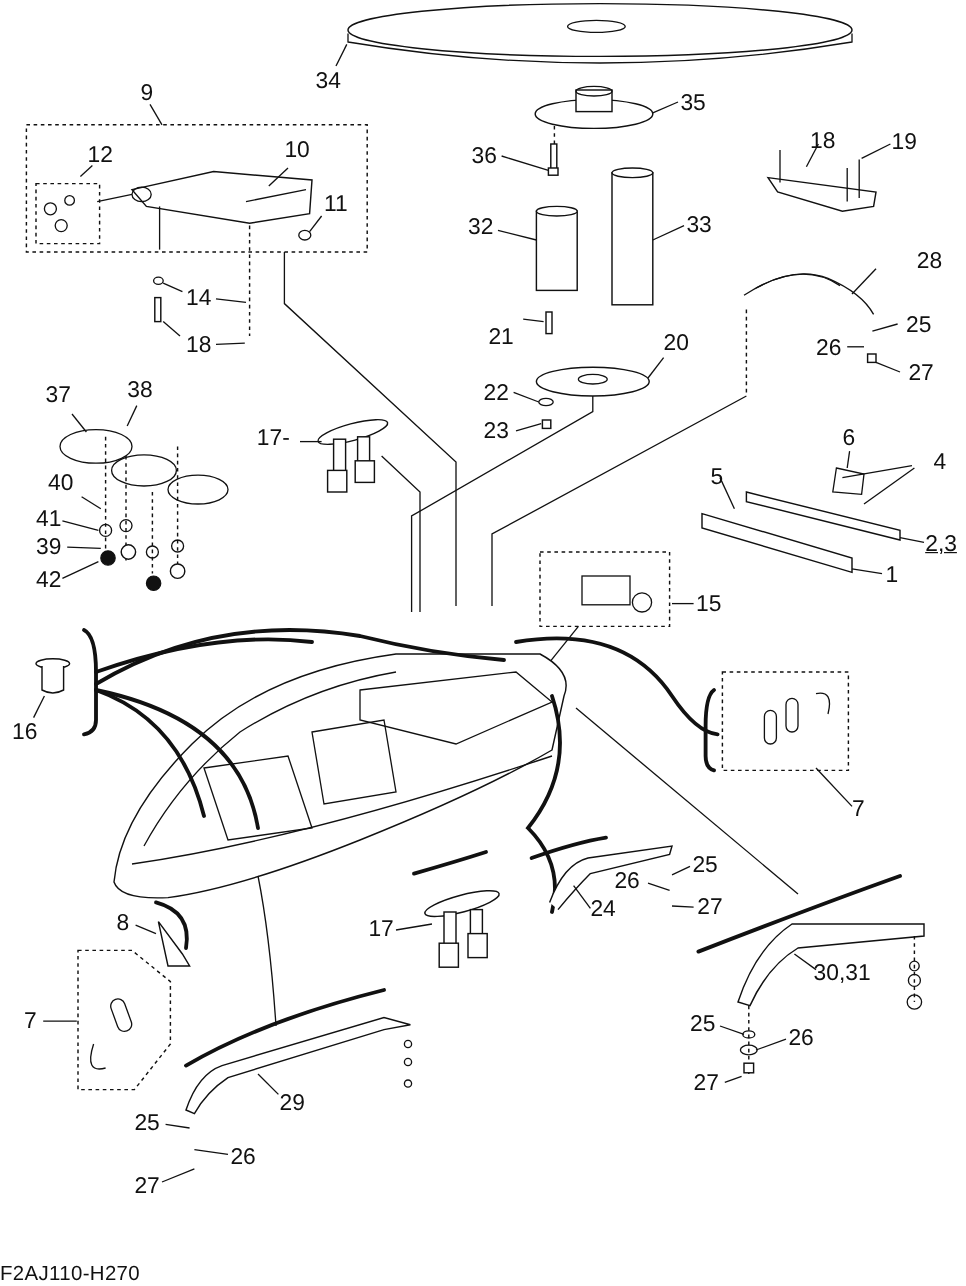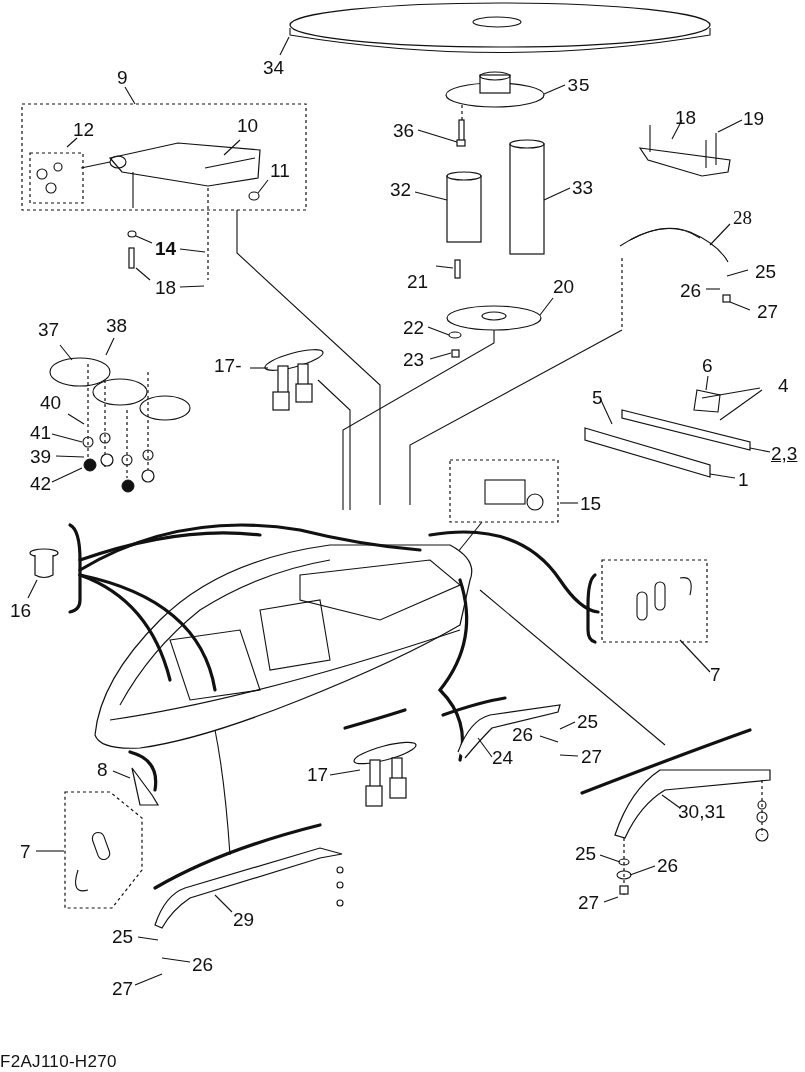--- a/index.html
+++ b/index.html
@@ -249,33 +249,33 @@
   <line x1="215" y1="895" x2="232" y2="912" class="ln"></line>
   <circle cx="340" cy="870" r="3" class="ln"></circle>
       <circle cx="340" cy="885" r="3" class="ln"></circle>
       <circle cx="340" cy="903" r="3" class="ln"></circle>
   <line x1="138" y1="937" x2="158" y2="940" class="ln"></line>
   <line x1="162" y1="958" x2="190" y2="962" class="ln"></line>
   <line x1="135" y1="985" x2="162" y2="974" class="ln"></line>
 </svg>
 
 <span class="callout" style="left:263px;top:58px;">34</span>
-<span class="callout" style="left:567px;top:77px;font-family:Liberation Mono, monospace;">35</span>
+<span class="callout" style="left:567px;top:77px;">35</span>
 <span class="callout" style="left:393px;top:121px;">36</span>
 <span class="callout" style="left:390px;top:180px;">32</span>
 <span class="callout" style="left:572px;top:178px;">33</span>
 <span class="callout" style="left:117px;top:68px;">9</span>
 <span class="callout" style="left:73px;top:120px;">12</span>
 <span class="callout" style="left:237px;top:116px;">10</span>
 <span class="callout" style="left:270px;top:161px;">11</span>
-<span class="callout" style="left:155px;top:239px;font-weight:bold;">14</span>
+<span class="callout" style="left:155px;top:239px;">14</span>
 <span class="callout" style="left:155px;top:278px;">18</span>
 <span class="callout" style="left:675px;top:108px;">18</span>
 <span class="callout" style="left:743px;top:109px;">19</span>
-<span class="callout" style="left:733px;top:208px;font-family:Liberation Serif, serif;">28</span>
+<span class="callout" style="left:764px;top:208px;">28</span>
 <span class="callout" style="left:755px;top:262px;">25</span>
 <span class="callout" style="left:680px;top:281px;">26</span>
 <span class="callout" style="left:757px;top:302px;">27</span>
 <span class="callout" style="left:407px;top:272px;">21</span>
 <span class="callout" style="left:553px;top:277px;">20</span>
 <span class="callout" style="left:403px;top:318px;">22</span>
 <span class="callout" style="left:403px;top:350px;">23</span>
 <span class="callout" style="left:38px;top:320px;">37</span>
 <span class="callout" style="left:106px;top:316px;">38</span>
 <span class="callout" style="left:40px;top:393px;">40</span>

